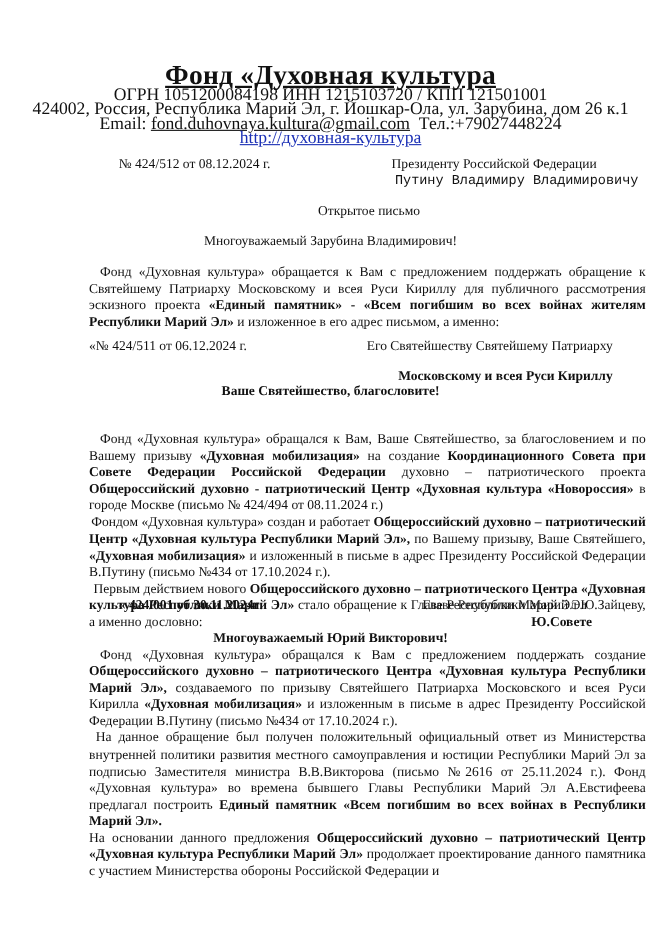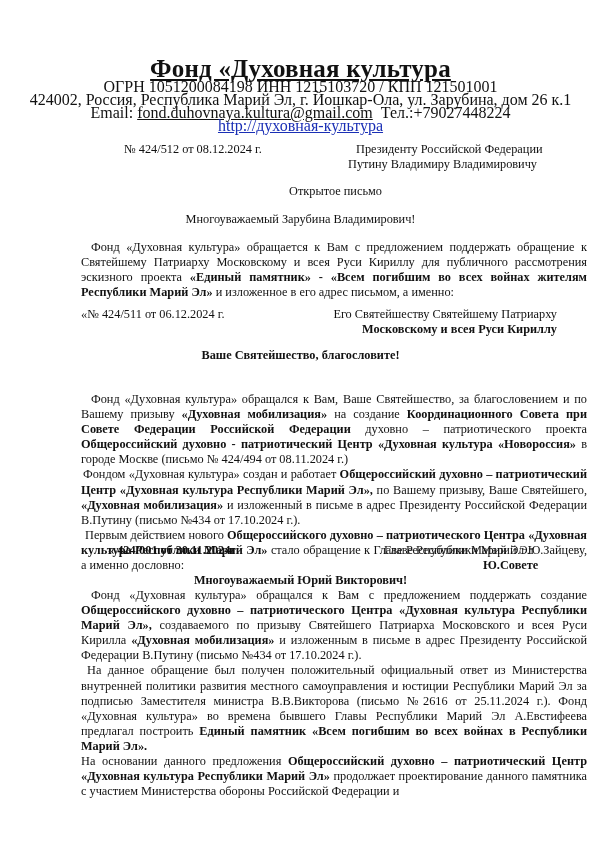--- a/index.html
+++ b/index.html
@@ -28,36 +28,36 @@
   <div class="abs center hdr" style="top:93px;">424002, Россия, Республика Марий Эл, г. Йошкар-Ола, ул. Зарубина, дом 26 к.1</div>
   <div class="abs center hdr" style="top:106px;">
     <span>Email:</span>
     <span class="u">fond.duhovnaya.kultura@gmail.com</span>&nbsp;
     <span>Тел.:+79027448224</span>
   </div>
   <div class="abs center hdr" style="top:119px;">
     <a class="link">http://духовная-культура</a>
   </div>
 
-  <div class="abs" style="left:108px; top:142px;margin-left:16px;">№ 424/512 от 08.12.2024 г.</div>
+  <div class="abs" style="left:108px; top:142px;">№ 424/512 от 08.12.2024 г.</div>
   <div class="abs" style="left:356px; top:142px;">Президенту Российской Федерации</div>
-  <div class="abs" style="left:348px; top:157px;">Путину Владимиру Владимировичу</div>
+  <div class="abs" style="left:359px; top:157px;font-family:Liberation Mono, monospace;">Путину Владимиру Владимировичу</div>
 
   <div class="abs center" style="top:184px;margin-left:35px;">Открытое письмо</div>
   <div class="abs center" style="top:212px;">Многоуважаемый Зарубина Владимирович!</div>
 
   <div class="body" style="top:240px;">
     <p class="ind">
       <span>Фонд «Духовная культура» обращается к Вам с предложением поддержать обращение к Святейшему Патриарху Московскому и всея Руси Кириллу для публичного рассмотрения эскизного проекта </span><b>«Единый памятник» - «Всем погибшим во всех войнах жителям Республики Марий Эл»</b><span> и изложенное в его адрес письмом, а именно:</span>
     </p>
   </div>
 
   <div class="abs" style="left:81px; top:307px;">«№ 424/511 от 06.12.2024 г.</div>
   <div class="abs r" style="right:44px; top:307px; font-weight:normal;">Его Святейшеству Святейшему Патриарху</div>
-  <div class="abs r" style="right:44px; top:322px; font-weight:bold;margin-left:25px;">Московскому и всея Руси Кириллу</div>
+  <div class="abs r" style="right:44px; top:334px; font-weight:bold;margin-left:25px;">Московскому и всея Руси Кириллу</div>
   <div class="abs center" style="top:348px; font-weight:bold;">Ваше Святейшество, благословите!</div>
 
   <div class="body" style="top:392px;">
     <p class="ind">
       <span>Фонд «Духовная культура» обращался  к Вам, Ваше Святейшество, за благословением и по Вашему призыву </span><b>«Духовная мобилизация»</b><span> на создание </span><b>Координационного Совета при Совете Федерации Российской Федерации</b><span> духовно – патриотического проекта </span><b>Общероссийский духовно - патриотический Центр «Духовная культура «Новороссия»</b><span> в городе Москве (письмо № 424/494 от 08.11.2024 г.)</span>
     </p>
     <p class="ind" style="text-indent:2px;">
       <span>Фондом «Духовная культура» создан и работает </span><b>Общероссийский духовно – патриотический Центр «Духовная культура Республики Марий Эл»,</b><span> по Вашему призыву, Ваше Святейшего, </span><b>«Духовная мобилизация»</b><span> и изложенный в письме в адрес Президенту Российской Федерации В.Путину (письмо №434 от 17.10.2024 г.).</span>
     </p>
     <p class="ind" style="text-indent:4px;">

